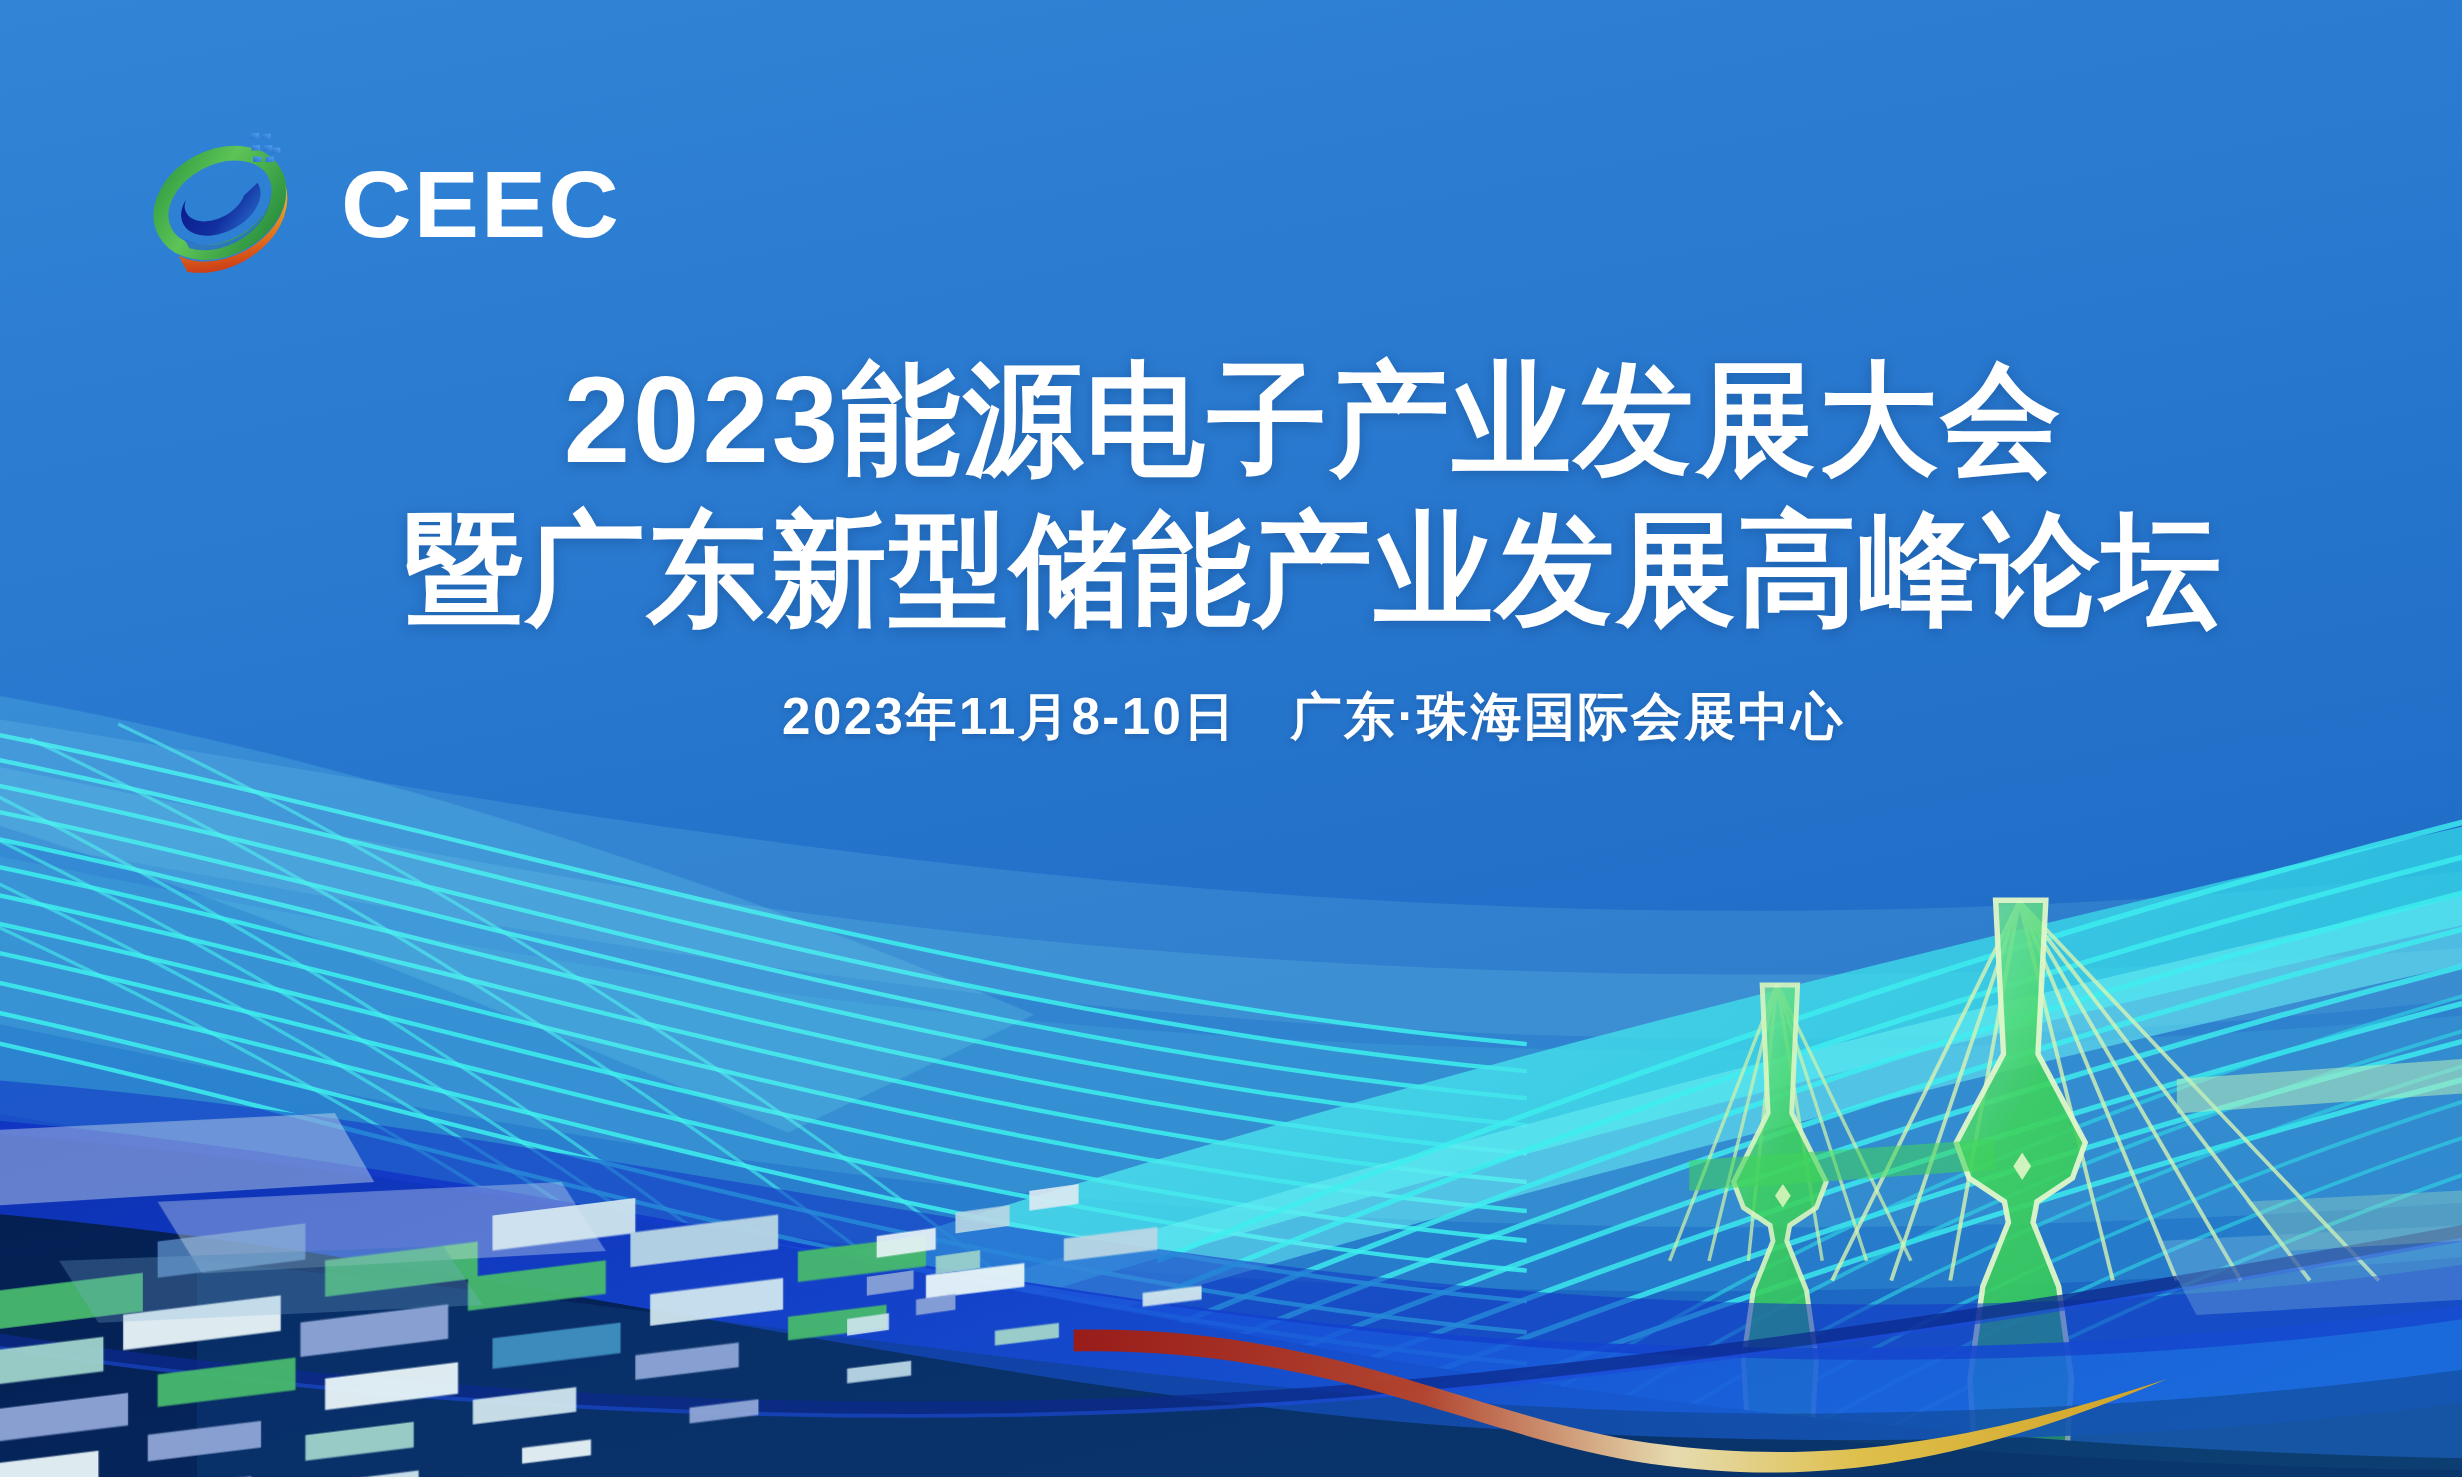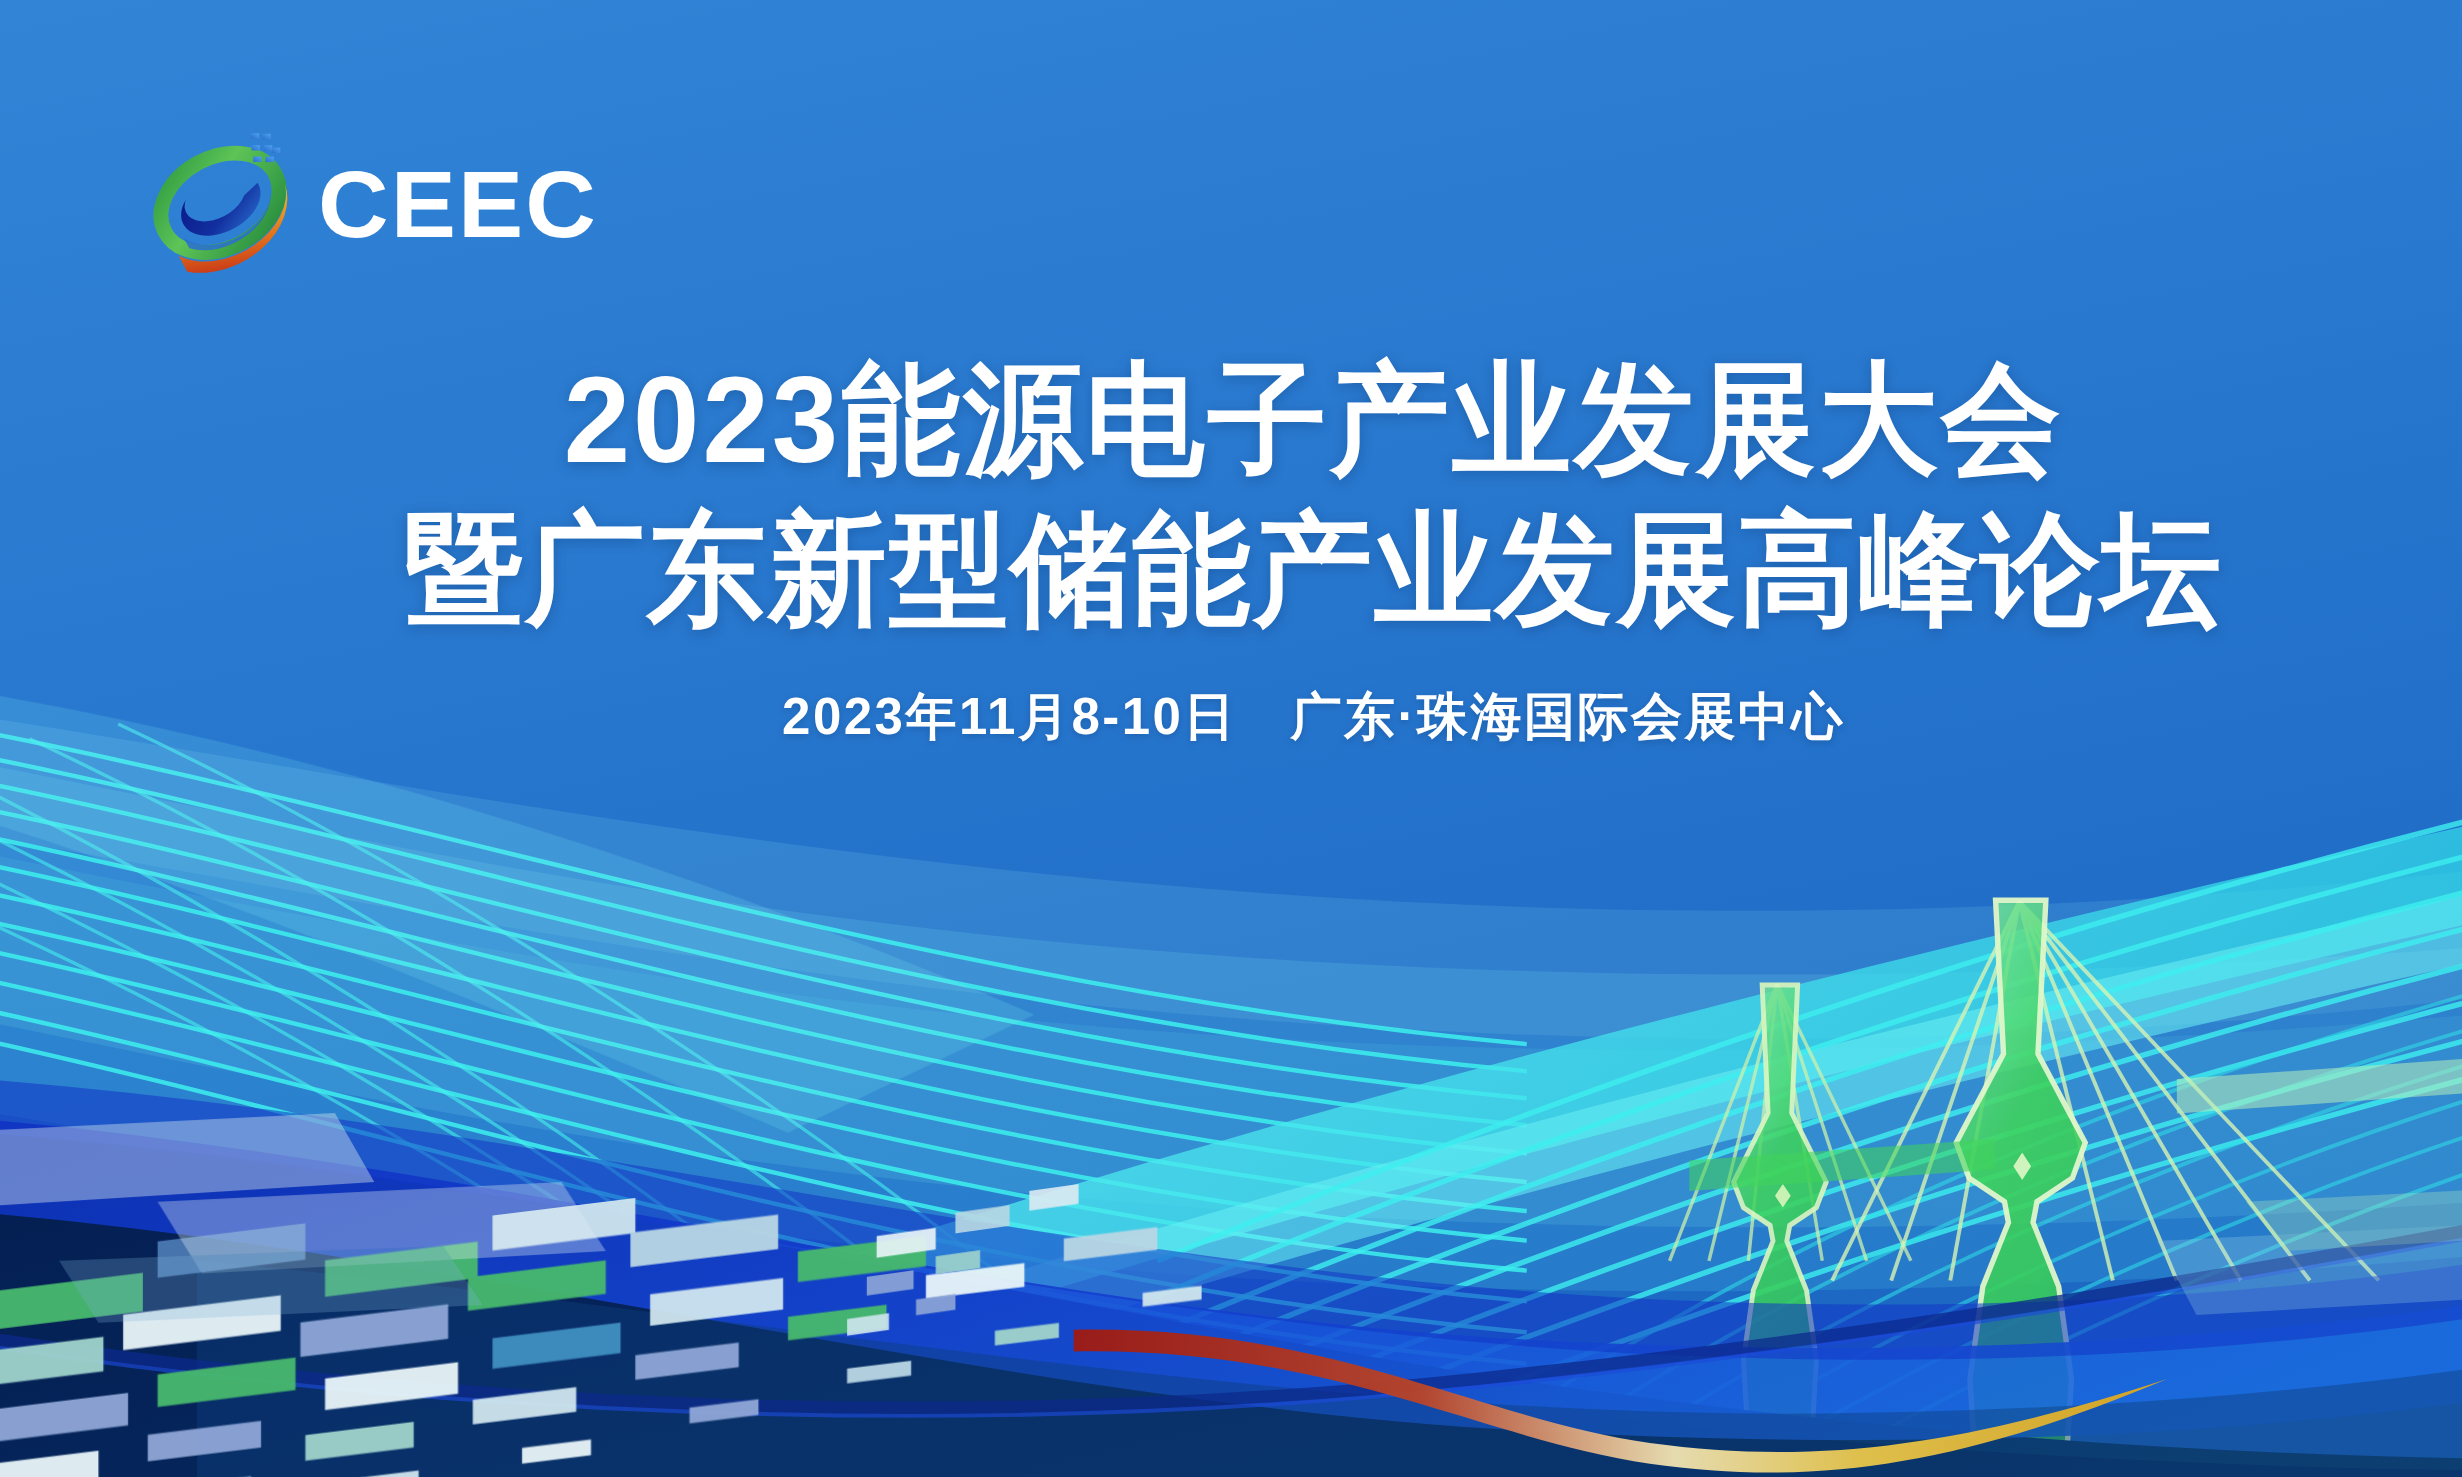--- a/index.html
+++ b/index.html
@@ -10,21 +10,21 @@
     width:2627px;height:1478px;
     overflow:hidden;
     font-family:"Liberation Sans","DejaVu Sans",sans-serif;
     background:linear-gradient(160deg,#2f80d2 0%,#2b7ad0 30%,#2477cf 55%,#1f6fc9 75%,#1b66c2 100%);
   }
   #bgsvg{position:absolute;inset:0;width:2627px;height:1478px;}
 
   
   #logo-lockup{
     position:absolute;left:142px;top:123px;
-    display:flex;align-items:center;gap:13px;
+    display:flex;align-items:center;gap:36px;
   }
   #logo-mark{width:163px;height:163px;display:block;}
   #logo-word{
     color:#ffffff;
     font-size:94px;
     font-weight:bold;
     letter-spacing:2px;
     line-height:1;
     white-space:nowrap;
     transform:scaleX(1.04);

